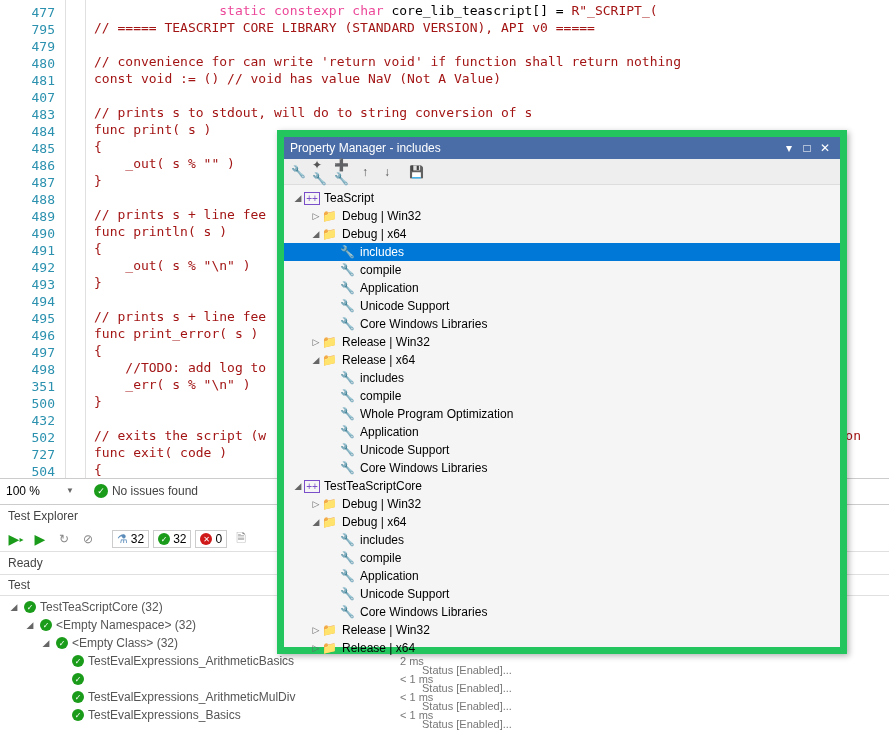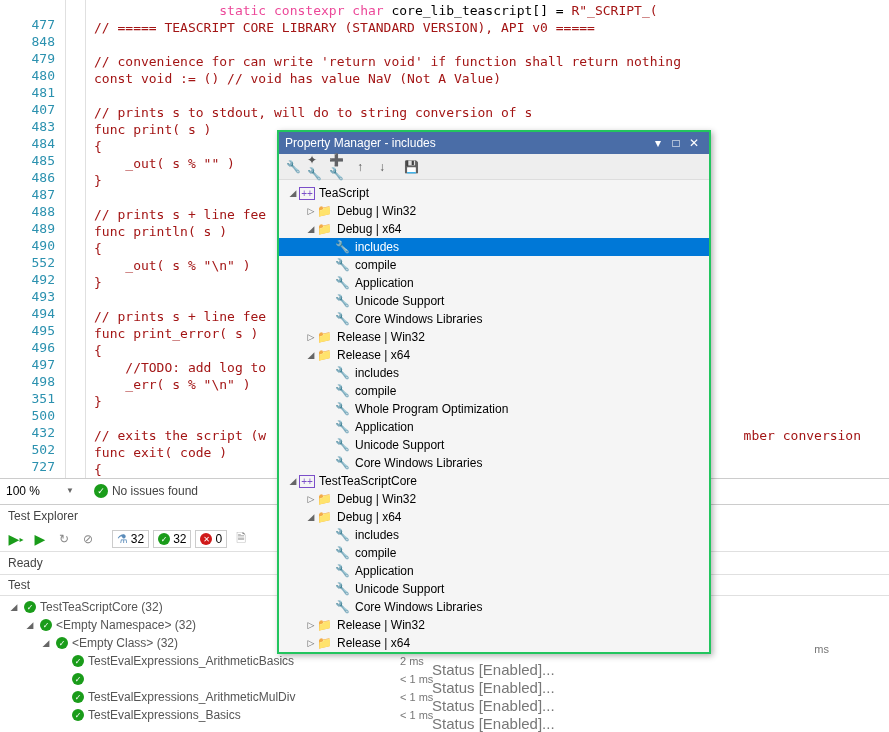--- a/index.html
+++ b/index.html
@@ -1,18 +1,18 @@
 <!DOCTYPE html>
 <html><head>
 <meta charset="utf-8">
 <style>
 * { box-sizing: border-box; margin: 0; padding: 0; }
 body { font-family: "Segoe UI", Arial, sans-serif; font-size: 12px; background: #fff; color: #000; width: 889px; height: 732px; overflow: hidden; position: relative; }
 .editor { position: absolute; top: 0; left: 0; width: 889px; height: 478px; display: flex; background: #fff; }
-.gutter { width: 66px; border-right: 1px solid #e0e0e0; padding-top: 16px; }
+.gutter { width: 66px; border-right: 1px solid #e0e0e0; padding-top: 4px; }
 .gutter .ln { color: #2b91af; font-family: Consolas, monospace; font-size: 13px; text-align: right; padding-right: 10px; height: 17px; line-height: 17px; }
 .fold { width: 20px; border-right: 1px solid #e0e0e0; }
 .code { flex: 1; padding-top: 2px; font-family: Consolas, monospace; font-size: 13px; white-space: pre; overflow: hidden; }
 .code .cl { height: 17px; line-height: 17px; padding-left: 8px; }
 .kw { color: #ec4899; }
 .str { color: #a31515; }
 .raw { color: #a31515; }
 .statusbar { position: absolute; top: 478px; left: 0; width: 889px; height: 24px; border-top: 1px solid #ccc; display: flex; align-items: center; padding: 0 6px; background: #fff; }
 .zoom { width: 60px; font-size: 12px; }
 .noissues { display: flex; align-items: center; gap: 4px; color: #444; margin-left: 20px; }
@@ -24,23 +24,23 @@
 .play-all { color: #1a9c1a; font-size: 14px; }
 .metric { display: inline-flex; align-items: center; border: 1px solid #ccc; padding: 1px 4px; font-size: 12px; gap: 3px; }
 .flask { color: #5b8cba; }
 .pass-i { width: 12px; height: 12px; border-radius: 50%; background: #1a9c1a; display: inline-flex; align-items: center; justify-content: center; color: #fff; font-size: 8px; }
 .fail-i { width: 12px; height: 12px; border-radius: 50%; background: #d01a1a; display: inline-flex; align-items: center; justify-content: center; color: #fff; font-size: 8px; }
 .ready { padding: 4px 8px; color: #444; border-bottom: 1px solid #e0e0e0; }
 .te-header { padding: 3px 8px; border-bottom: 1px solid #e0e0e0; color: #444; }
 .te-tree { padding: 2px 0; }
 .te-row { display: flex; align-items: center; height: 18px; padding-left: 8px; color: #555; }
 .te-row .dur { position: absolute; left: 400px; font-size: 11px; color: #777; }
-.te-row .stat { position: absolute; left: 432px; font-size: 15px; color: #777; margin-top: 17px; }
+.te-row .stat { position: absolute; left: 422px; font-size: 11px; color: #777; margin-top: 17px; }
 .exp { width: 12px; text-align: center; color: #666; font-size: 9px; }
-.pm-window { position: absolute; left: 277px; top: 130px; width: 434px; height: 524px; background: #f5f5f5; border: 2px solid #22c55e; box-shadow: 2px 2px 6px rgba(0,0,0,0.3); }
+.pm-window { position: absolute; left: 277px; top: 130px; width: 570px; height: 524px; background: #f5f5f5; border: 7px solid #22c55e; box-shadow: 2px 2px 6px rgba(0,0,0,0.3); }
 .pm-title { background: #4a6da7; color: #fff; height: 22px; display: flex; align-items: center; padding: 0 6px; font-size: 12px; }
 .pm-title .txt { flex: 1; }
 .pm-title .wbtn { width: 18px; text-align: center; }
 .pm-toolbar { height: 26px; display: flex; align-items: center; gap: 4px; padding: 0 6px; border-bottom: 1px solid #ddd; background: #eee; }
 .pm-toolbar .tb { width: 18px; height: 18px; display: inline-flex; align-items: center; justify-content: center; color: #555; }
 .pm-tree { padding: 4px 0; overflow: auto; }
 .pm-row { display: flex; align-items: center; height: 18px; padding-left: 8px; }
 .pm-row.selected { background: #0078d7; color: #fff; }
 .pm-exp { width: 12px; text-align: center; color: #666; font-size: 9px; }
 .pm-icon { width: 16px; text-align: center; margin-right: 4px; }
@@ -48,34 +48,34 @@
 .wrench { color: #555; }
 .prj { color: #7b4fc9; font-size: 10px; border: 1px solid #7b4fc9; padding: 0 1px; }
 .save-i { color: #0066cc; }
 </style>
 </head>
 <body>
 
 <div class="editor">
   <div class="gutter" id="gutter">
       <div class="ln">477</div>
-      <div class="ln">848</div>
+      <div class="ln">795</div>
       <div class="ln">479</div>
       <div class="ln">480</div>
       <div class="ln">481</div>
       <div class="ln">407</div>
       <div class="ln">483</div>
       <div class="ln">484</div>
       <div class="ln">485</div>
       <div class="ln">486</div>
       <div class="ln">487</div>
       <div class="ln">488</div>
       <div class="ln">489</div>
       <div class="ln">490</div>
-      <div class="ln">552</div>
+      <div class="ln">491</div>
       <div class="ln">492</div>
       <div class="ln">493</div>
       <div class="ln">494</div>
       <div class="ln">495</div>
       <div class="ln">496</div>
       <div class="ln">497</div>
       <div class="ln">498</div>
       <div class="ln">351</div>
       <div class="ln">500</div>
       <div class="ln">432</div>

